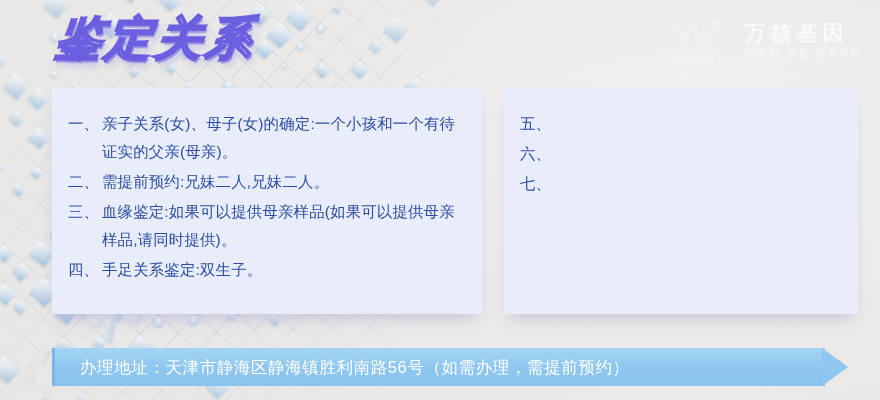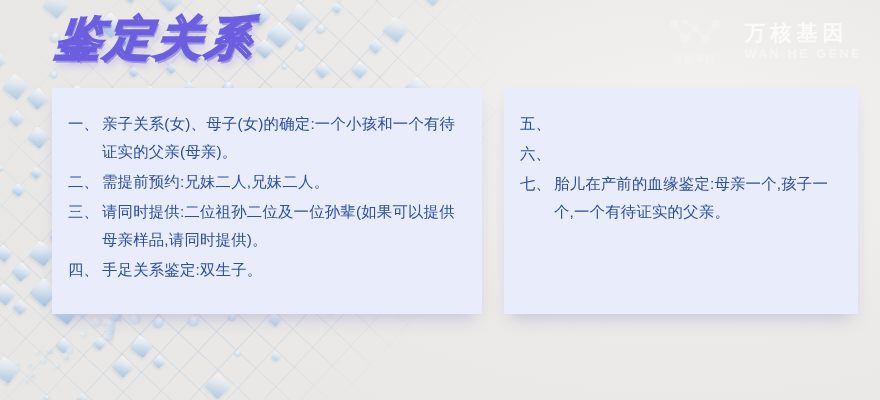--- a/index.html
+++ b/index.html
@@ -370,35 +370,39 @@
         <div class="item">
           <span class="num">一、</span>
           <span class="txt">亲子关系(女)、母子(女)的确定:一个小孩和一个有待证实的父亲(母亲)。</span>
         </div>
         <div class="item">
           <span class="num">二、</span>
           <span class="txt">需提前预约:兄妹二人,兄妹二人。</span>
         </div>
         <div class="item">
           <span class="num">三、</span>
-          <span class="txt">请同时提供:二位祖孙二位及一位孙辈(如果可以提供母亲样品,请同时提供)。</span>
+          <span class="txt">血缘鉴定:如果可以提供母亲样品(如果可以提供母亲样品,请同时提供)。</span>
         </div>
         <div class="item">
           <span class="num">四、</span>
           <span class="txt">手足关系鉴定:双生子。</span>
         </div>
       </div>
     <div class="panel right" id="panel-right">
         <div class="item">
           <span class="num">五、</span>
         </div>
         <div class="item">
           <span class="num">六、</span>
         </div>
         <div class="item">
           <span class="num">七、</span>
-          <span class="txt">胎儿在产前的血缘鉴定:母亲一个,孩子一个,一个有待证实的父亲。</span>
         </div>
       </div>
   </div>
 
+  <div class="banner">
+    <div class="body"></div>
+    <div class="tip"></div>
+    <div class="label">办理地址：天津市静海区静海镇胜利南路56号（如需办理，需提前预约）</div>
+  </div>
 
 </div>
 
 </body></html>

